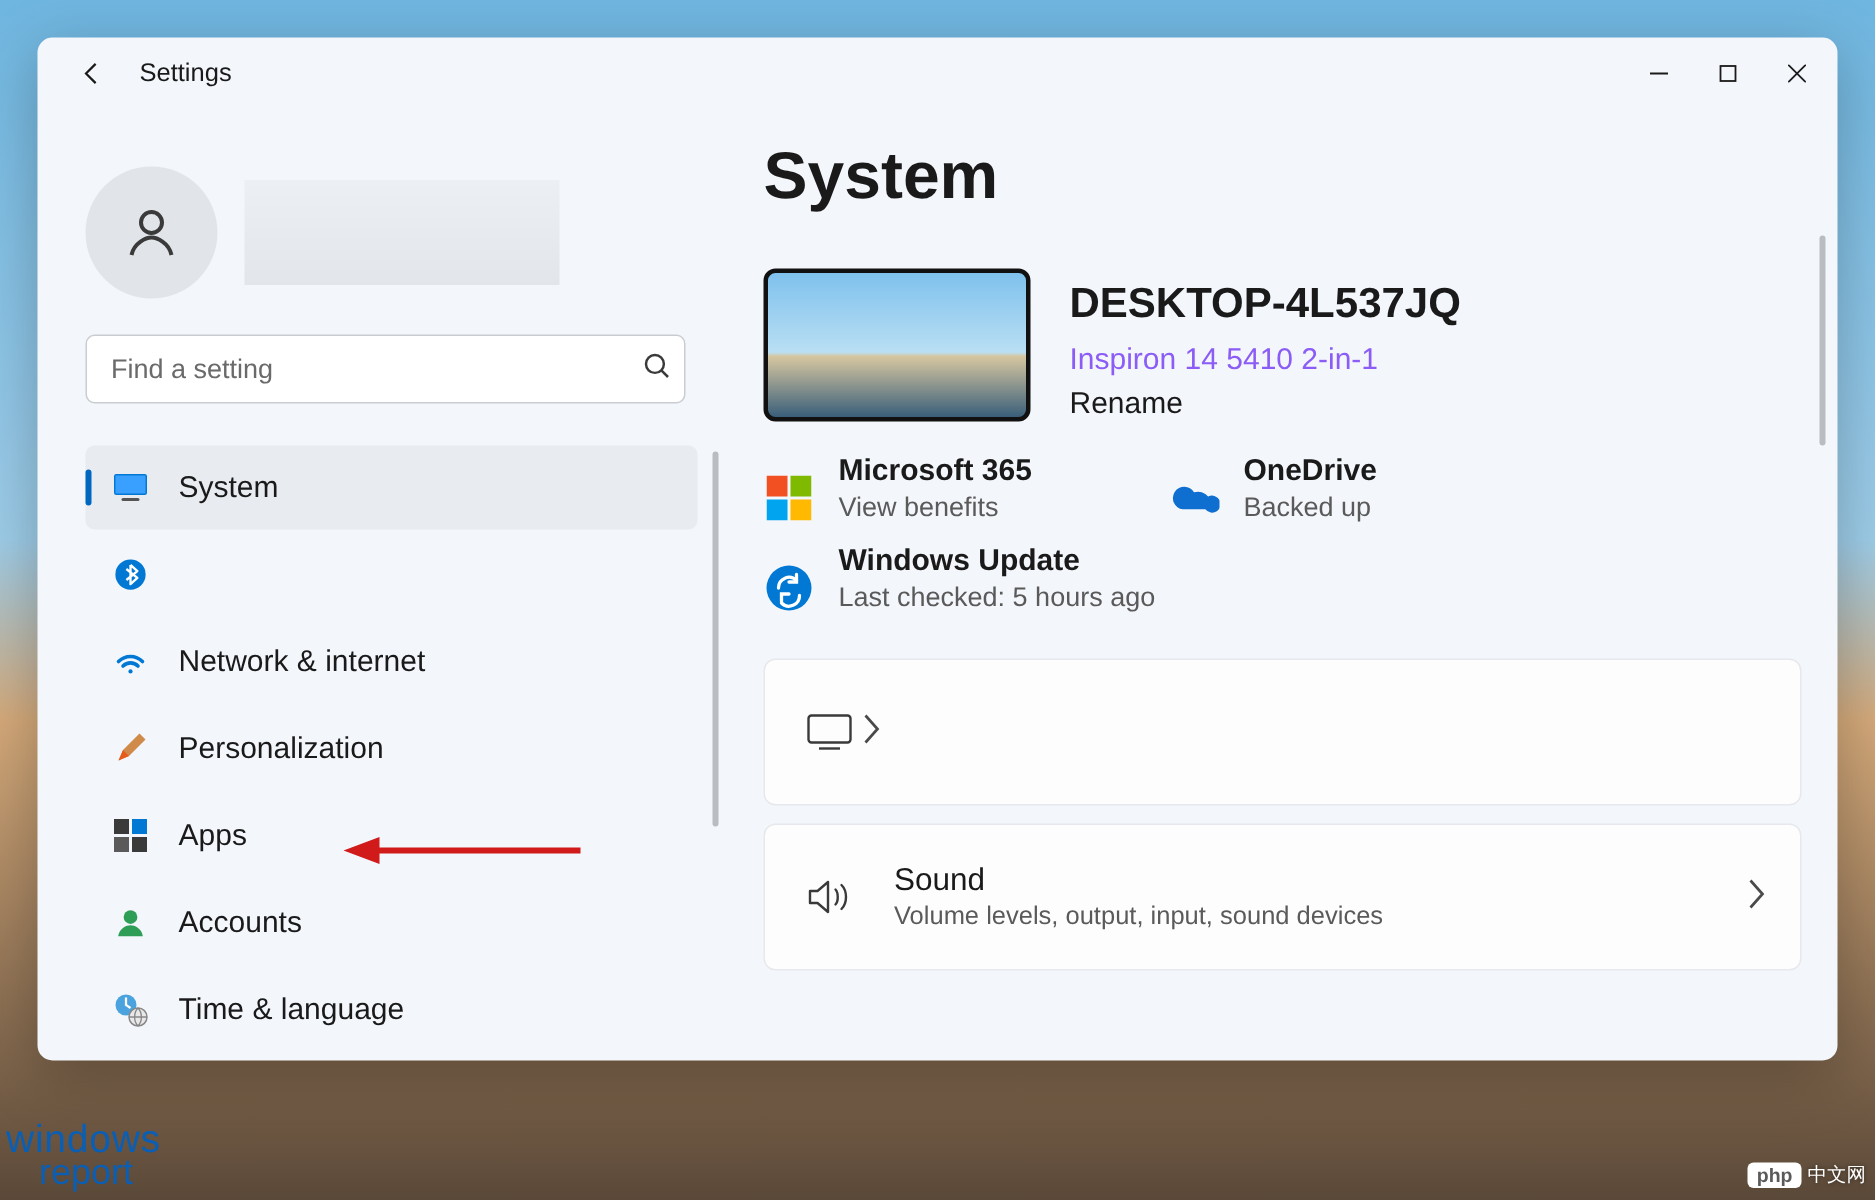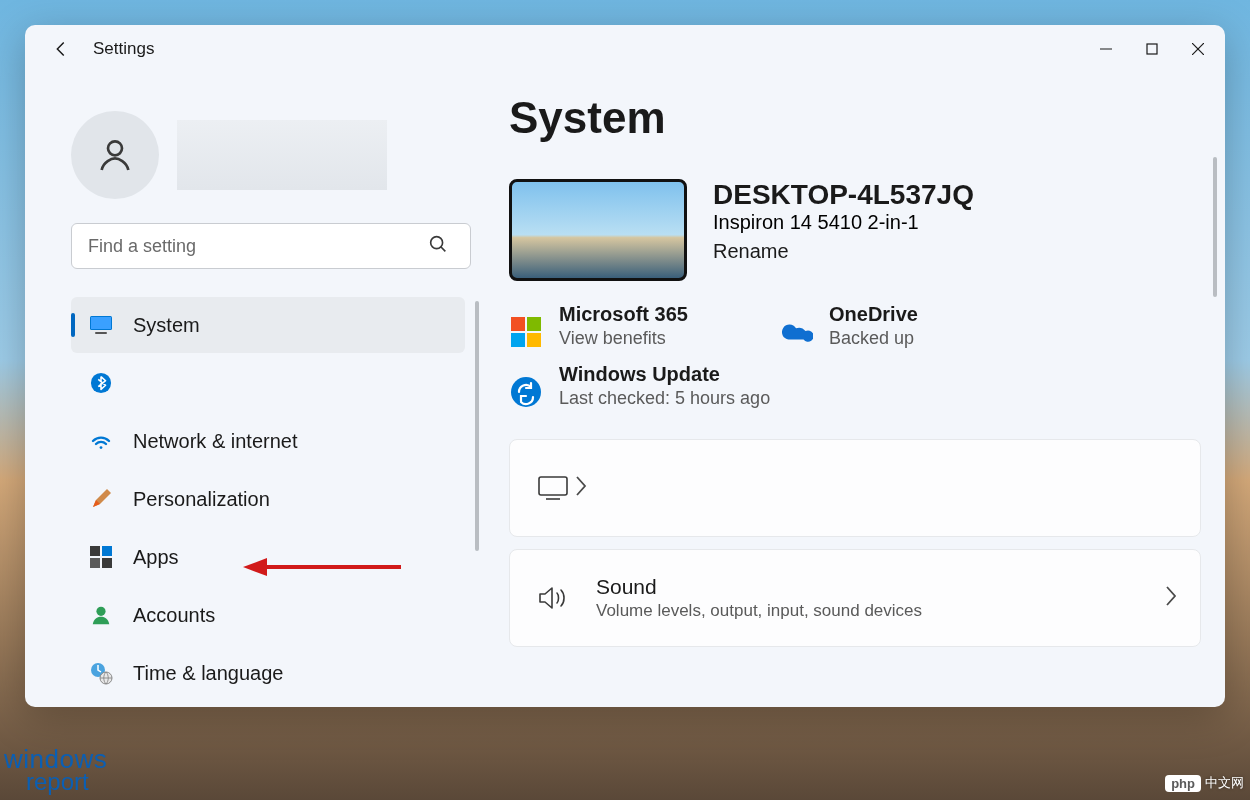--- a/index.html
+++ b/index.html
@@ -21,21 +21,21 @@
     height: 48px; display: flex; align-items: center; padding: 0 4px 0 16px;
   }
   .back-btn { width: 40px; height: 40px; display: flex; align-items: center; justify-content: center; border-radius: 4px; cursor: pointer; }
   .app-title { font-size: 17px; color: #1a1a1a; margin-left: 12px; font-weight: 400; }
   .win-controls { margin-left: auto; display: flex; }
   .win-btn { width: 46px; height: 40px; display: flex; align-items: center; justify-content: center; cursor: pointer; }
 
   .body { flex: 1; display: flex; overflow: hidden; }
 
   
-  .sidebar { width: 460px; padding: 8px 20px 0 46px; display: flex; flex-direction: column; }
+  .sidebar { width: 460px; padding: 8px 20px 0 32px; display: flex; flex-direction: column; }
   .profile { display: flex; align-items: center; gap: 18px; padding: 30px 0 24px 0; }
   .avatar {
     width: 88px; height: 88px; border-radius: 50%; background: #e1e5ea;
     display: flex; align-items: center; justify-content: center;
   }
   .avatar svg { width: 40px; height: 40px; color: #3a3a3a; }
   .name-block { width: 210px; height: 70px; background: linear-gradient(180deg,#eceff3,#e2e6eb); }
 
   .search-wrap { position: relative; margin-bottom: 28px; }
   .search {
@@ -66,28 +66,28 @@
   .arrow-annotation {
     position: absolute; pointer-events: none;
     transform-origin: right center;
   }
   .arrow-annotation .shaft { stroke: #d11a1a; stroke-width: 4; }
   .arrow-annotation .head { fill: #d11a1a; }
 
   
   .main { flex: 1; padding: 20px 24px 0 24px; position: relative; overflow: hidden; }
   .page-title { font-size: 44px; font-weight: 600; color: #1a1a1a; margin-bottom: 36px; }
-  .device-row { display: flex; align-items: flex-start; gap: 26px; margin-bottom: 22px; }
+  .device-row { display: flex; align-items: flex-end; gap: 26px; margin-bottom: 22px; }
   .monitor {
     width: 178px; height: 102px; border: 3px solid #111; border-radius: 8px;
     background: linear-gradient(to bottom,#7fc1ed 0%,#b9dff3 55%,#d6c6a0 58%,#3a5f7a 100%);
     position: relative; overflow: hidden;
   }
   .device-info .device-name { font-size: 28px; font-weight: 600; color: #1a1a1a; }
-  .device-info .device-model { font-size: 20px; color: #000000; margin-top: 0; }
+  .device-info .device-model { font-size: 20px; color: #8b5cf6; margin-top: 11px; }
   .device-info .rename { font-size: 20px; color: #1a1a1a; margin-top: 6px; cursor: pointer; display: inline-block; }
 
   .status-row { display: flex; gap: 40px; flex-wrap: wrap; margin-bottom: 14px; }
   .status-item { display: flex; align-items: flex-end; gap: 16px; min-width: 230px; }
   .status-icon { width: 34px; height: 34px; display: flex; align-items: center; justify-content: center; }
   .status-title { font-size: 20px; font-weight: 600; color: #1a1a1a; }
   .status-sub { font-size: 18px; color: #5a5a5a; margin-top: 2px; }
 
   .cards { margin-top: 30px; display: flex; flex-direction: column; gap: 12px; }
   .card {

